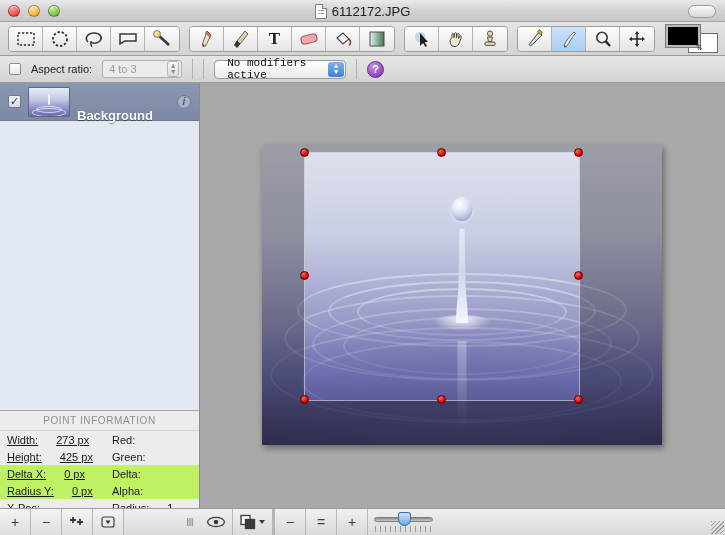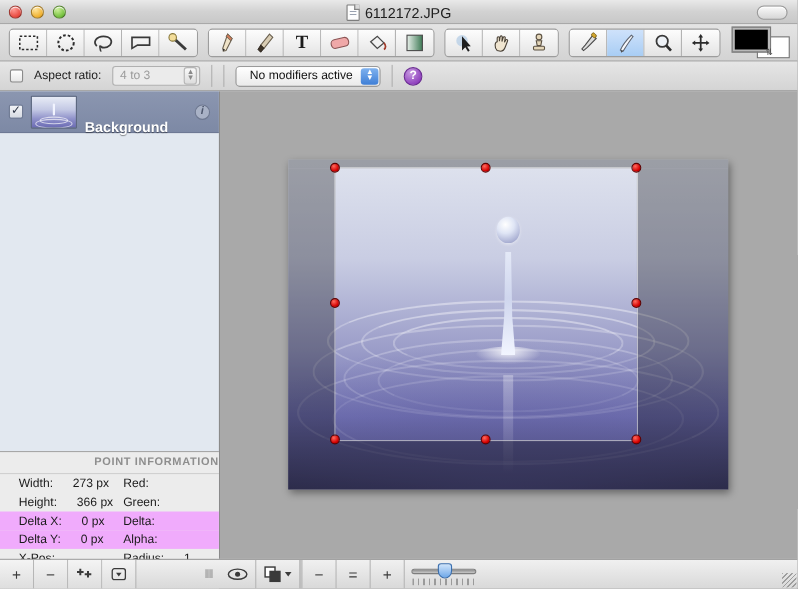--- a/index.html
+++ b/index.html
@@ -122,21 +122,21 @@
     border: 1px solid #9a9a9a;
     background: linear-gradient(to bottom, #ffffff, #e9e9e9);
     font-size: 11px; color: #111;
     display: flex; align-items: center; justify-content: center;
   }
   .popup {
     position: relative; display: flex; align-items: center;
     width: 132px; height: 19px; border-radius: 4px;
     border: 1px solid #9a9a9a;
     background: linear-gradient(to bottom, #ffffff, #eaeaea);
-    font-size: 11px; color: #111; padding-left: 12px;
+    font-size: 11px; color: #111; padding-left: 12px; font-family: Liberation Mono, monospace;
   }
   .popup .knob {
     position: absolute; right: 1px; top: 1px; width: 16px; height: 15px;
     border-radius: 3px;
     background: linear-gradient(to bottom, #7fb2ef, #3f7fd6);
     display: flex; flex-direction: column; align-items: center;
     justify-content: center; color: #fff; font-size: 7px; line-height: 6px;
   }
   .help-btn {
     width: 17px; height: 17px; border-radius: 50%;
@@ -186,27 +186,27 @@
     display: flex; align-items: center; justify-content: center;
   }
 
   
   .pointinfo {
     position: absolute; left: 0; bottom: 0; width: 199px; height: 125px;
     background: #ececec; border-top: 1px solid #a7a7a7;
     font-size: 11px; color: #1a1a1a;
   }
   .pi-title {
-    text-align: right; font-size: 10px; font-weight: bold; letter-spacing: .6px;
+    text-align: center; font-size: 10px; font-weight: normal; letter-spacing: .6px;
     color: #8e8e8e; padding: 4px 0 4px; border-bottom: 1px solid #d0d0d0;
   }
   .pi-row { display: flex; height: 17px; align-items: center; }
-  .pi-row.shade { background: #f0abfc; }
+  .pi-row.shade { background: #bef264; }
   .pi-cell { display: flex; align-items: center; }
-  .pi-cell.left  { width: 108px; padding-left: 17px; }
+  .pi-cell.left  { width: 108px; padding-left: 7px; text-decoration: underline; }
   .pi-cell.right { width: 91px; padding-left: 4px; }
   .pi-key { color: #1a1a1a; }
   .pi-val { margin-left: 18px; color: #1a1a1a; }
   .pi-swatch {
     width: 36px; height: 13px; background: #000; border: 1px solid #8c8c8c;
     margin-left: 6px;
   }
 
   
   .canvasarea {
@@ -516,40 +516,40 @@
         <span class="pi-val">273 px</span>
       </div>
     <div class="pi-cell right">
         <span class="pi-key">Red:</span>
         <span class="pi-val"></span>
       </div>
   </div>
   <div class="pi-row">
     <div class="pi-cell left">
         <span class="pi-key">Height:</span>
-        <span class="pi-val">366 px</span>
+        <span class="pi-val">425 px</span>
       </div>
     <div class="pi-cell right">
         <span class="pi-key">Green:</span>
         <span class="pi-val"></span>
       </div>
   </div>
   <div class="pi-row shade">
     <div class="pi-cell left">
         <span class="pi-key">Delta X:</span>
         <span class="pi-val">0 px</span>
       </div>
     <div class="pi-cell right">
         <span class="pi-key">Delta:</span>
         <span class="pi-val"></span>
       </div>
   </div>
   <div class="pi-row shade">
     <div class="pi-cell left">
-        <span class="pi-key">Delta Y:</span>
+        <span class="pi-key">Radius Y:</span>
         <span class="pi-val">0 px</span>
       </div>
     <div class="pi-cell right">
         <span class="pi-key">Alpha:</span>
         <span class="pi-val"></span>
       </div>
   </div>
   <div class="pi-row">
     <div class="pi-cell left">
         <span class="pi-key">X-Pos:</span>

